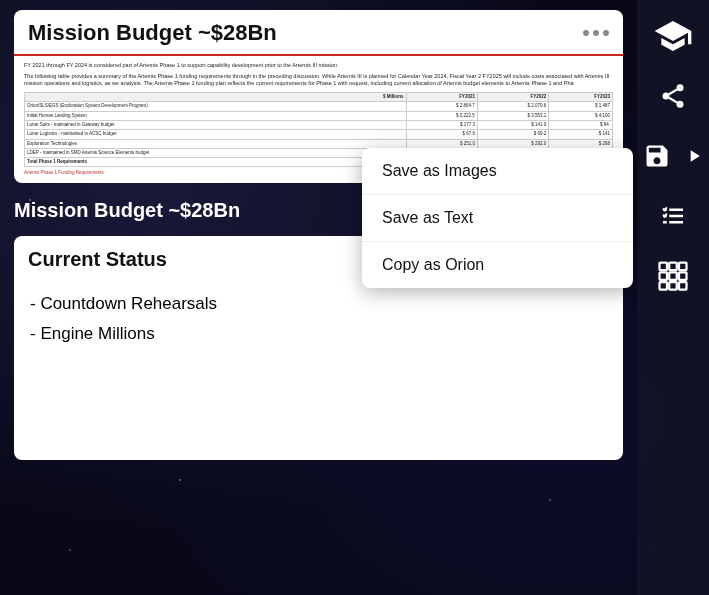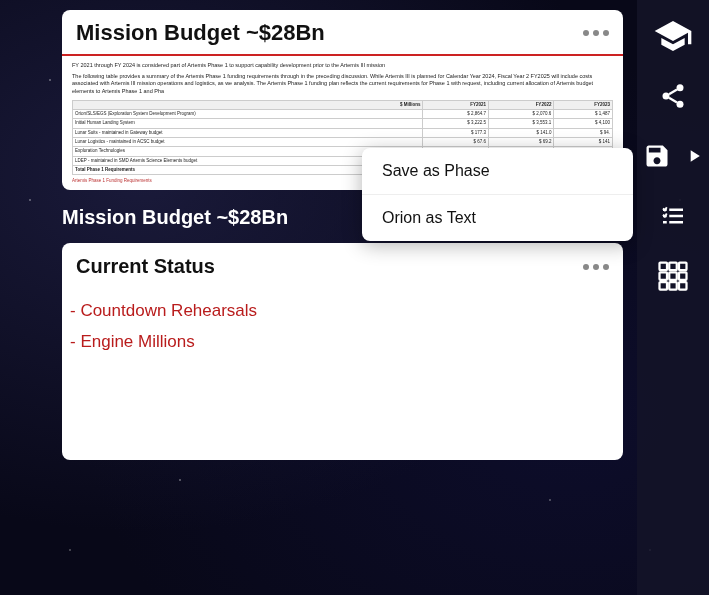--- a/index.html
+++ b/index.html
@@ -89,21 +89,20 @@
       position: absolute;
       left: 0;
       top: 0;
       right: 72px;
       height: 470px;
       padding: 10px 14px;
       display: flex;
       flex-direction: column;
       gap: 10px;
       z-index: 5;
-      margin-left: 48px;
     }
 
     
     .card {
       background: white;
       border-radius: 8px;
       overflow: hidden;
     }
 
     .card-header {
@@ -221,23 +220,23 @@
       gap: 48px;
     }
 
     .status-card-title {
       font-size: 20px;
       font-weight: bold;
       color: #111;
     }
 
     .status-card-body {
-      padding: 8px 8px;
+      padding: 8px 16px;
       font-size: 17px;
-      color: #b91c1c;
+      color: #000000;
       line-height: 1.8;
     }
 
     
     .icon-share {
       width: 28px;
       height: 28px;
       fill: white;
     }
 
@@ -409,15 +408,16 @@
     </div>
     <div class="status-card-body" id="status-items">
     <p>- Countdown Rehearsals</p>
         <p>- Engine Millions</p>
       </div>
   </div>
 
 </div>
 
 <div class="dropdown-menu" id="dropdown-menu">
-    <div class="dropdown-item">Save as Phase</div>
-    <div class="dropdown-item">Orion as Text</div>
+<div class="dropdown-item">Save as Images</div>
+    <div class="dropdown-item">Save as Text</div>
+    <div class="dropdown-item">Copy as Orion</div>
   </div>
 
 </body></html>

